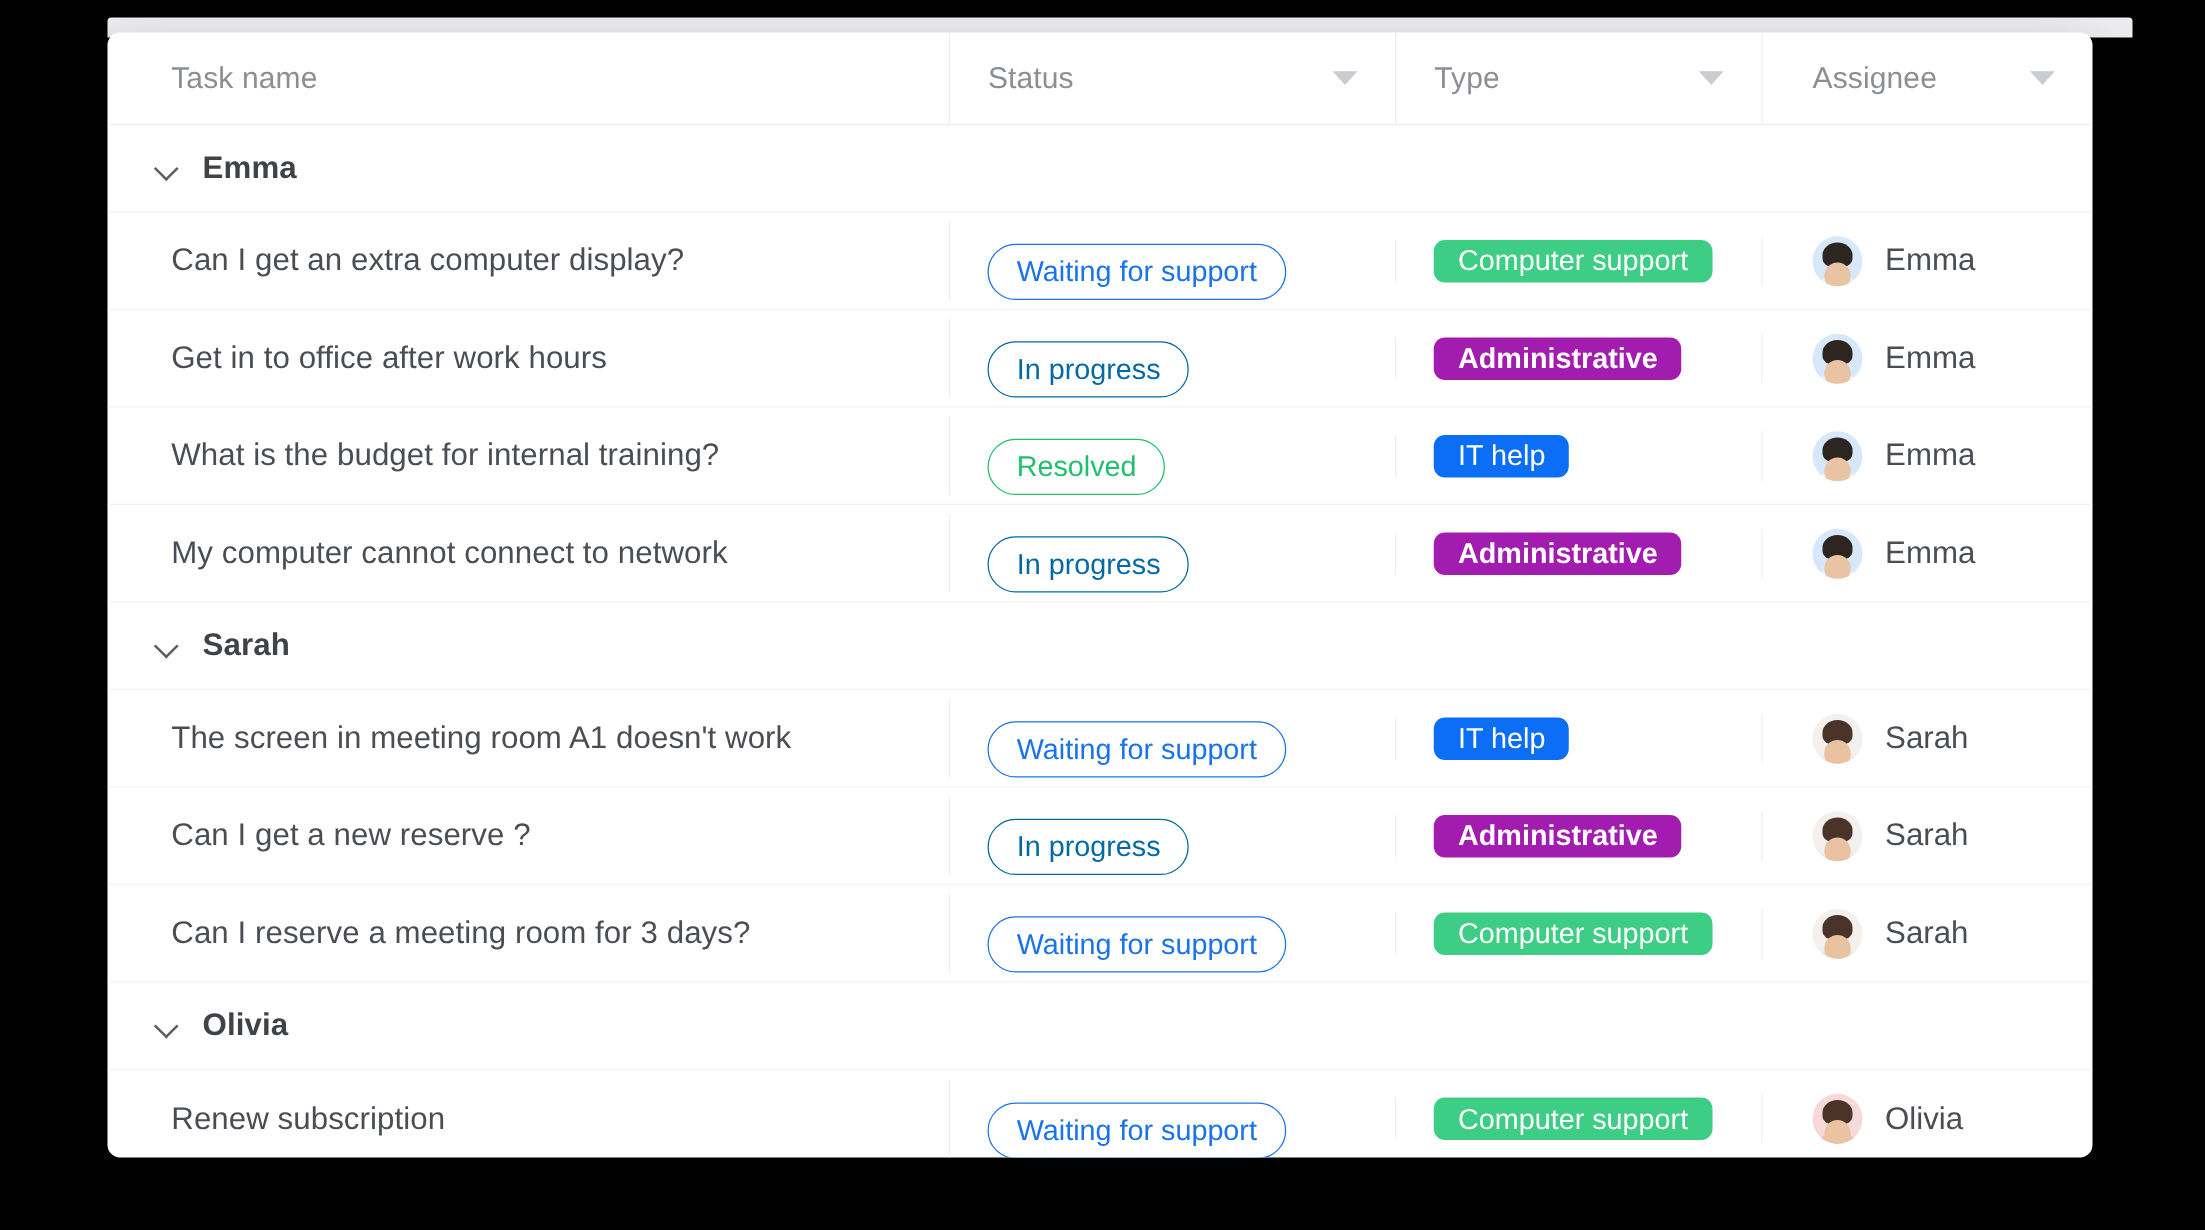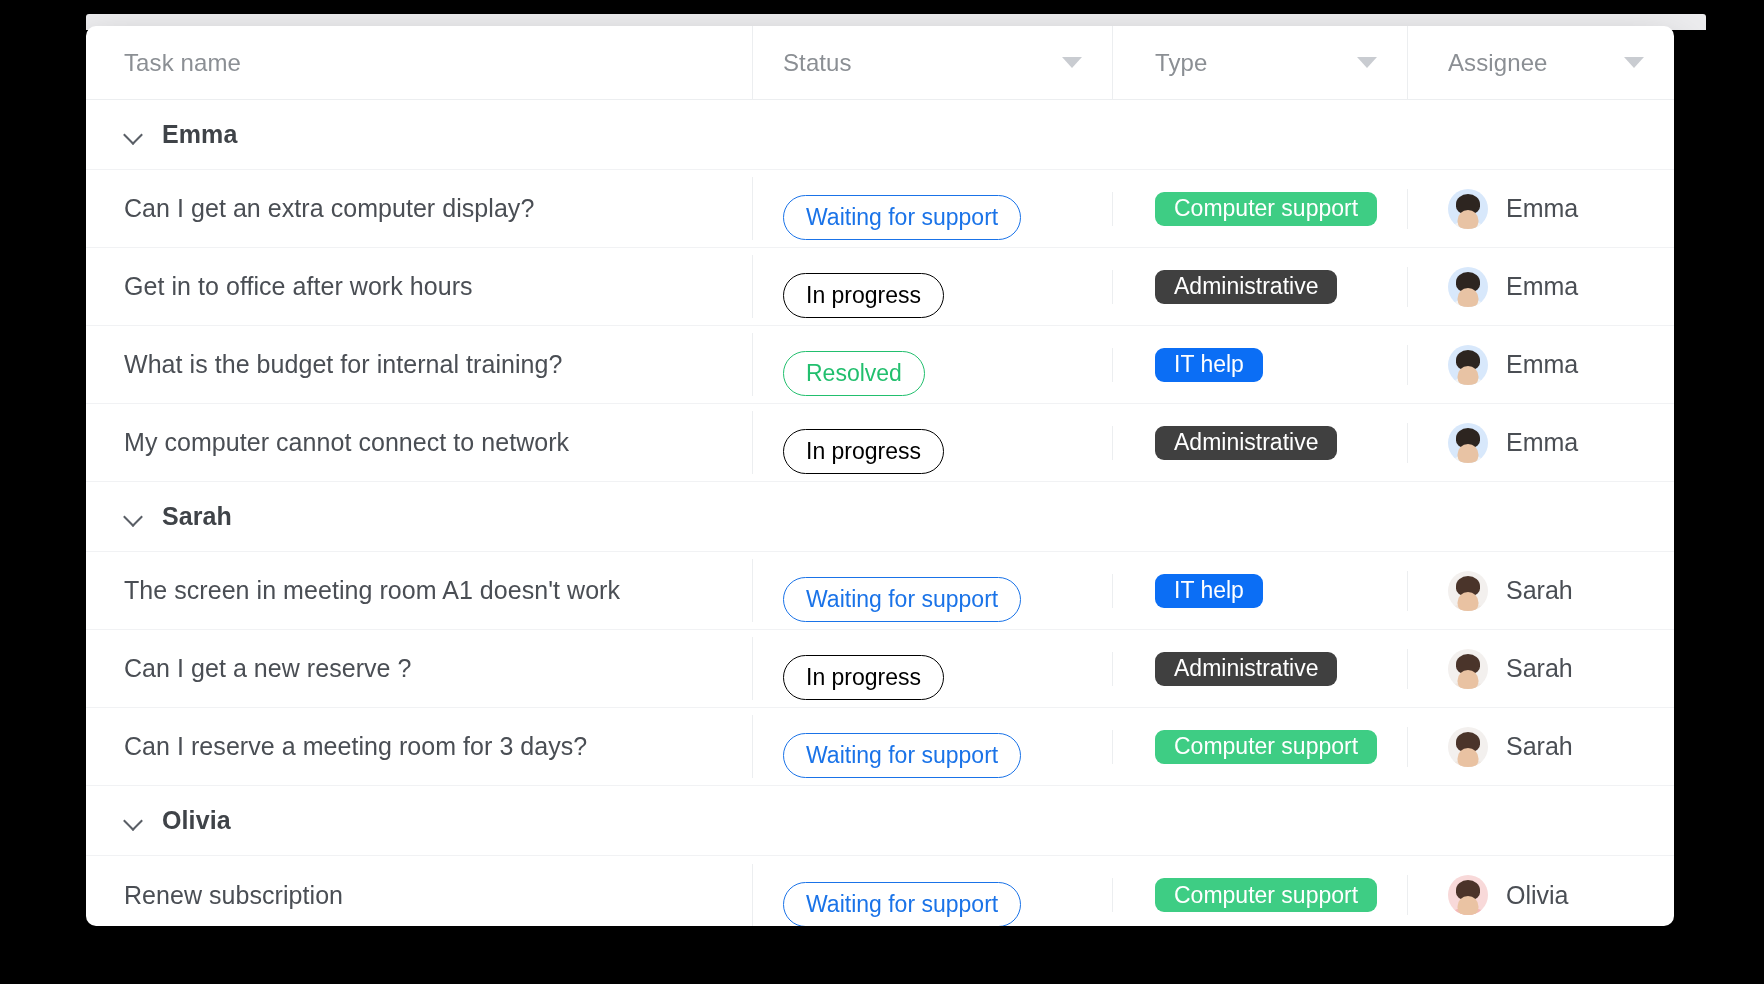--- a/index.html
+++ b/index.html
@@ -47,23 +47,23 @@
   }
 
   
   .row {
     position: relative;
     display: flex;
     align-items: center;
     height: 78px;
     box-sizing: border-box;
   }
-  .c-task   { width: 666px; box-sizing: border-box; padding-left: 38px; }
+  .c-task   { width: 666px; box-sizing: border-box; padding-left: 38px; margin-left: 13px; }
   .c-status { width: 360px; box-sizing: border-box; padding-left: 30px; gap: 21px; }
-  .c-type   { width: 295px; box-sizing: border-box; padding-left: 42px; }
+  .c-type   { width: 295px; box-sizing: border-box; padding-left: 30px; }
   .c-assign { width: 267px; box-sizing: border-box; padding-left: 40px; display:flex; align-items:center; }
 
   
   .divided .c-status,
   .divided .c-type,
   .divided .c-assign { border-left: 1px solid #eceef0; }
 
   
   .header {
     height: 74px;
@@ -143,38 +143,38 @@
     padding: 0 22px;
     border-radius: 24px;
     border: 1.6px solid currentColor;
     font-size: 23px;
     background: #ffffff;
     white-space: nowrap;
     box-sizing: border-box;
     margin-top: 18px;
   }
   .pill.blue   { color: #1a73e8; }
-  .pill.orange { color: #000000; }
+  .pill.orange { color: #0369a1; }
   .pill.green  { color: #22bf6e; }
 
   
   .tag {
     display: inline-flex;
     align-items: center;
     justify-content: center;
     height: 34px;
     padding: 0 19px;
     border-radius: 9px;
     font-size: 23px;
     color: #ffffff;
     white-space: nowrap;
     box-sizing: border-box;
   }
   .tag.mint   { background: #3ecd84; }
-  .tag.purple { background: #404040; }
+  .tag.purple { background: #a21caf; font-weight: bold; }
   .tag.blue   { background: #0b6ef5; }
 
   
   .avatar {
     width: 40px; height: 40px;
     border-radius: 50%;
     flex: none;
     margin-right: 18px;
     position: relative;
     overflow: hidden;

